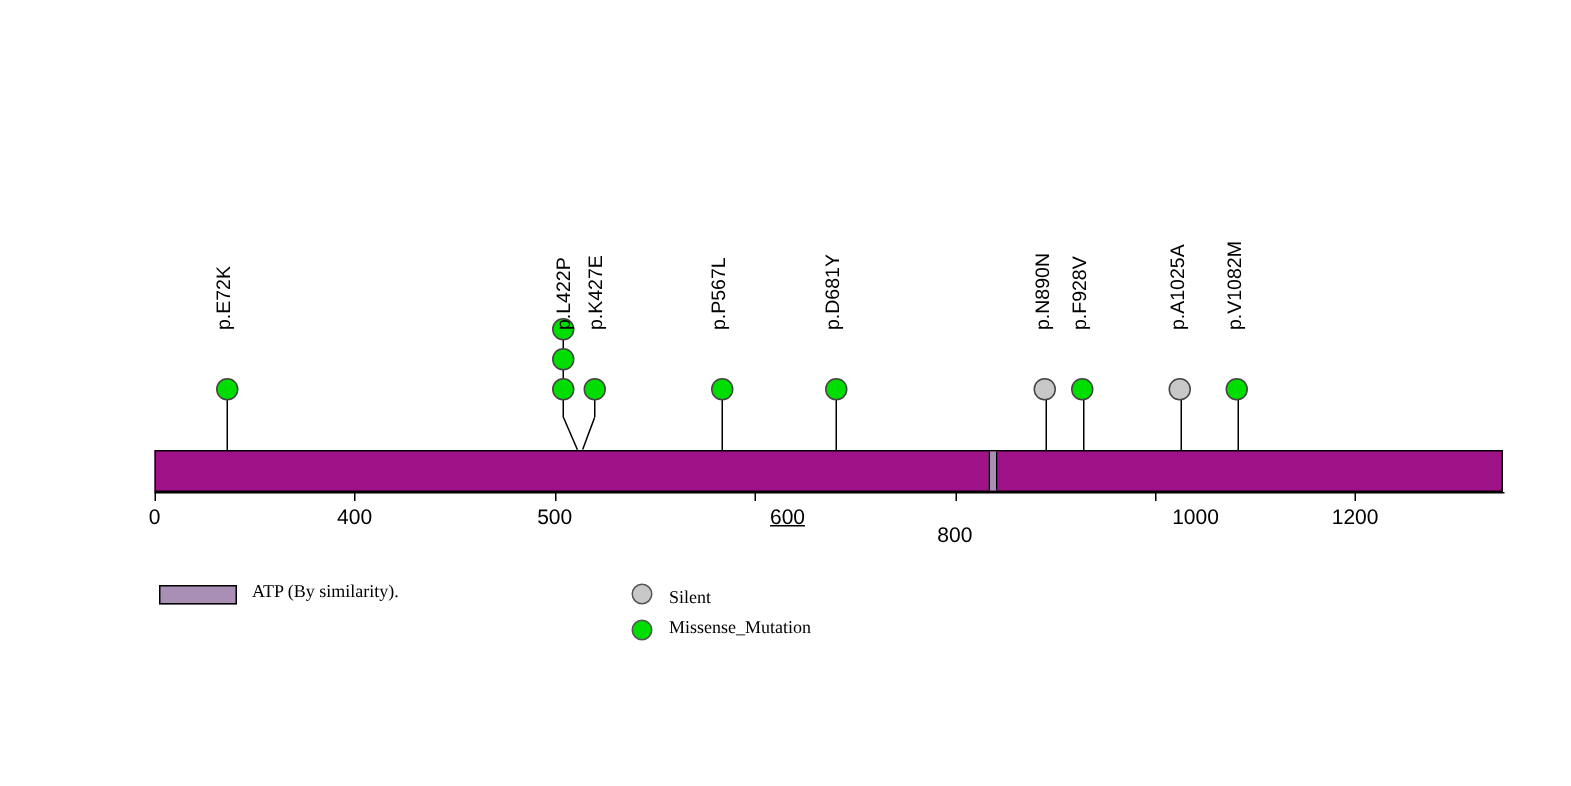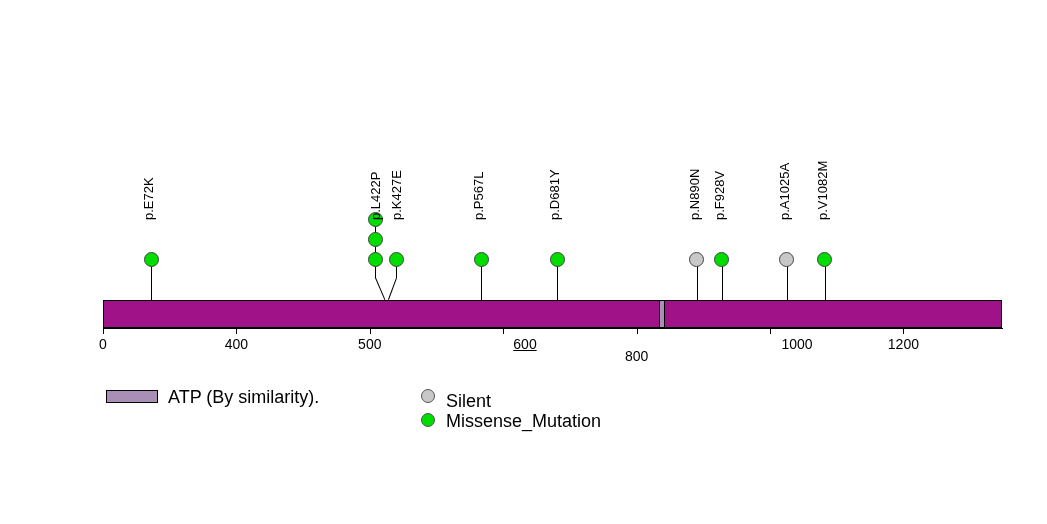--- a/index.html
+++ b/index.html
@@ -34,22 +34,22 @@
   .axis-tick-label {
     position: absolute;
     font-family: "Liberation Sans", sans-serif;
     font-size: 14px;
     color: #000000;
     white-space: nowrap;
     transform: translateX(-50%);
   }
   .legend-text {
     position: absolute;
-    font-family: Liberation Sans, sans-serif;
-    font-size: 18px;
+    font-family: Liberation Serif, serif;
+    font-size: 12px;
     color: #000000;
     white-space: nowrap;
   }
   .legend-swatch-domain {
     position: absolute;
     border: 1px solid #000000;
     box-sizing: border-box;
   }
   .legend-swatch-circle {
     position: absolute;

